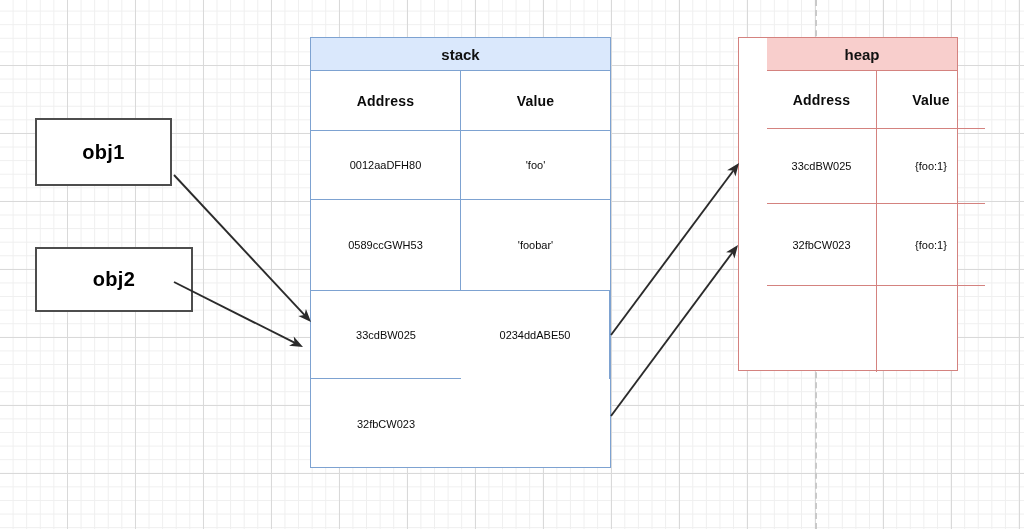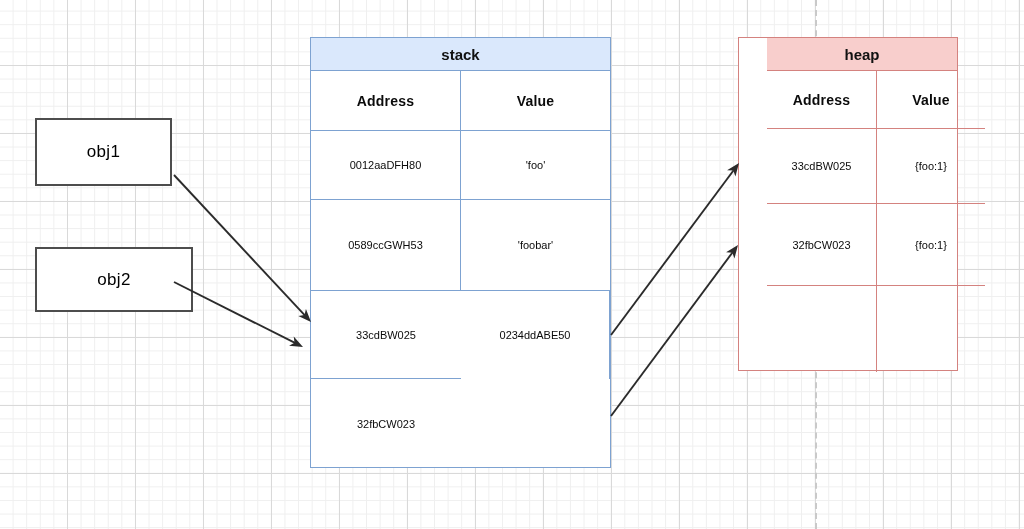--- a/index.html
+++ b/index.html
@@ -33,22 +33,22 @@
 
   
   .obj-box {
     position: absolute;
     box-sizing: border-box;
     border: 2px solid #4d4d4d;
     background: #ffffff;
     display: flex;
     align-items: center;
     justify-content: center;
-    font-weight: normal;
-    font-size: 17px;
+    font-weight: bold;
+    font-size: 20px;
     color: #000000;
     letter-spacing: .3px;
   }
 
   
   .mem-table {
     position: absolute;
     box-sizing: border-box;
     background: #ffffff;
   }

